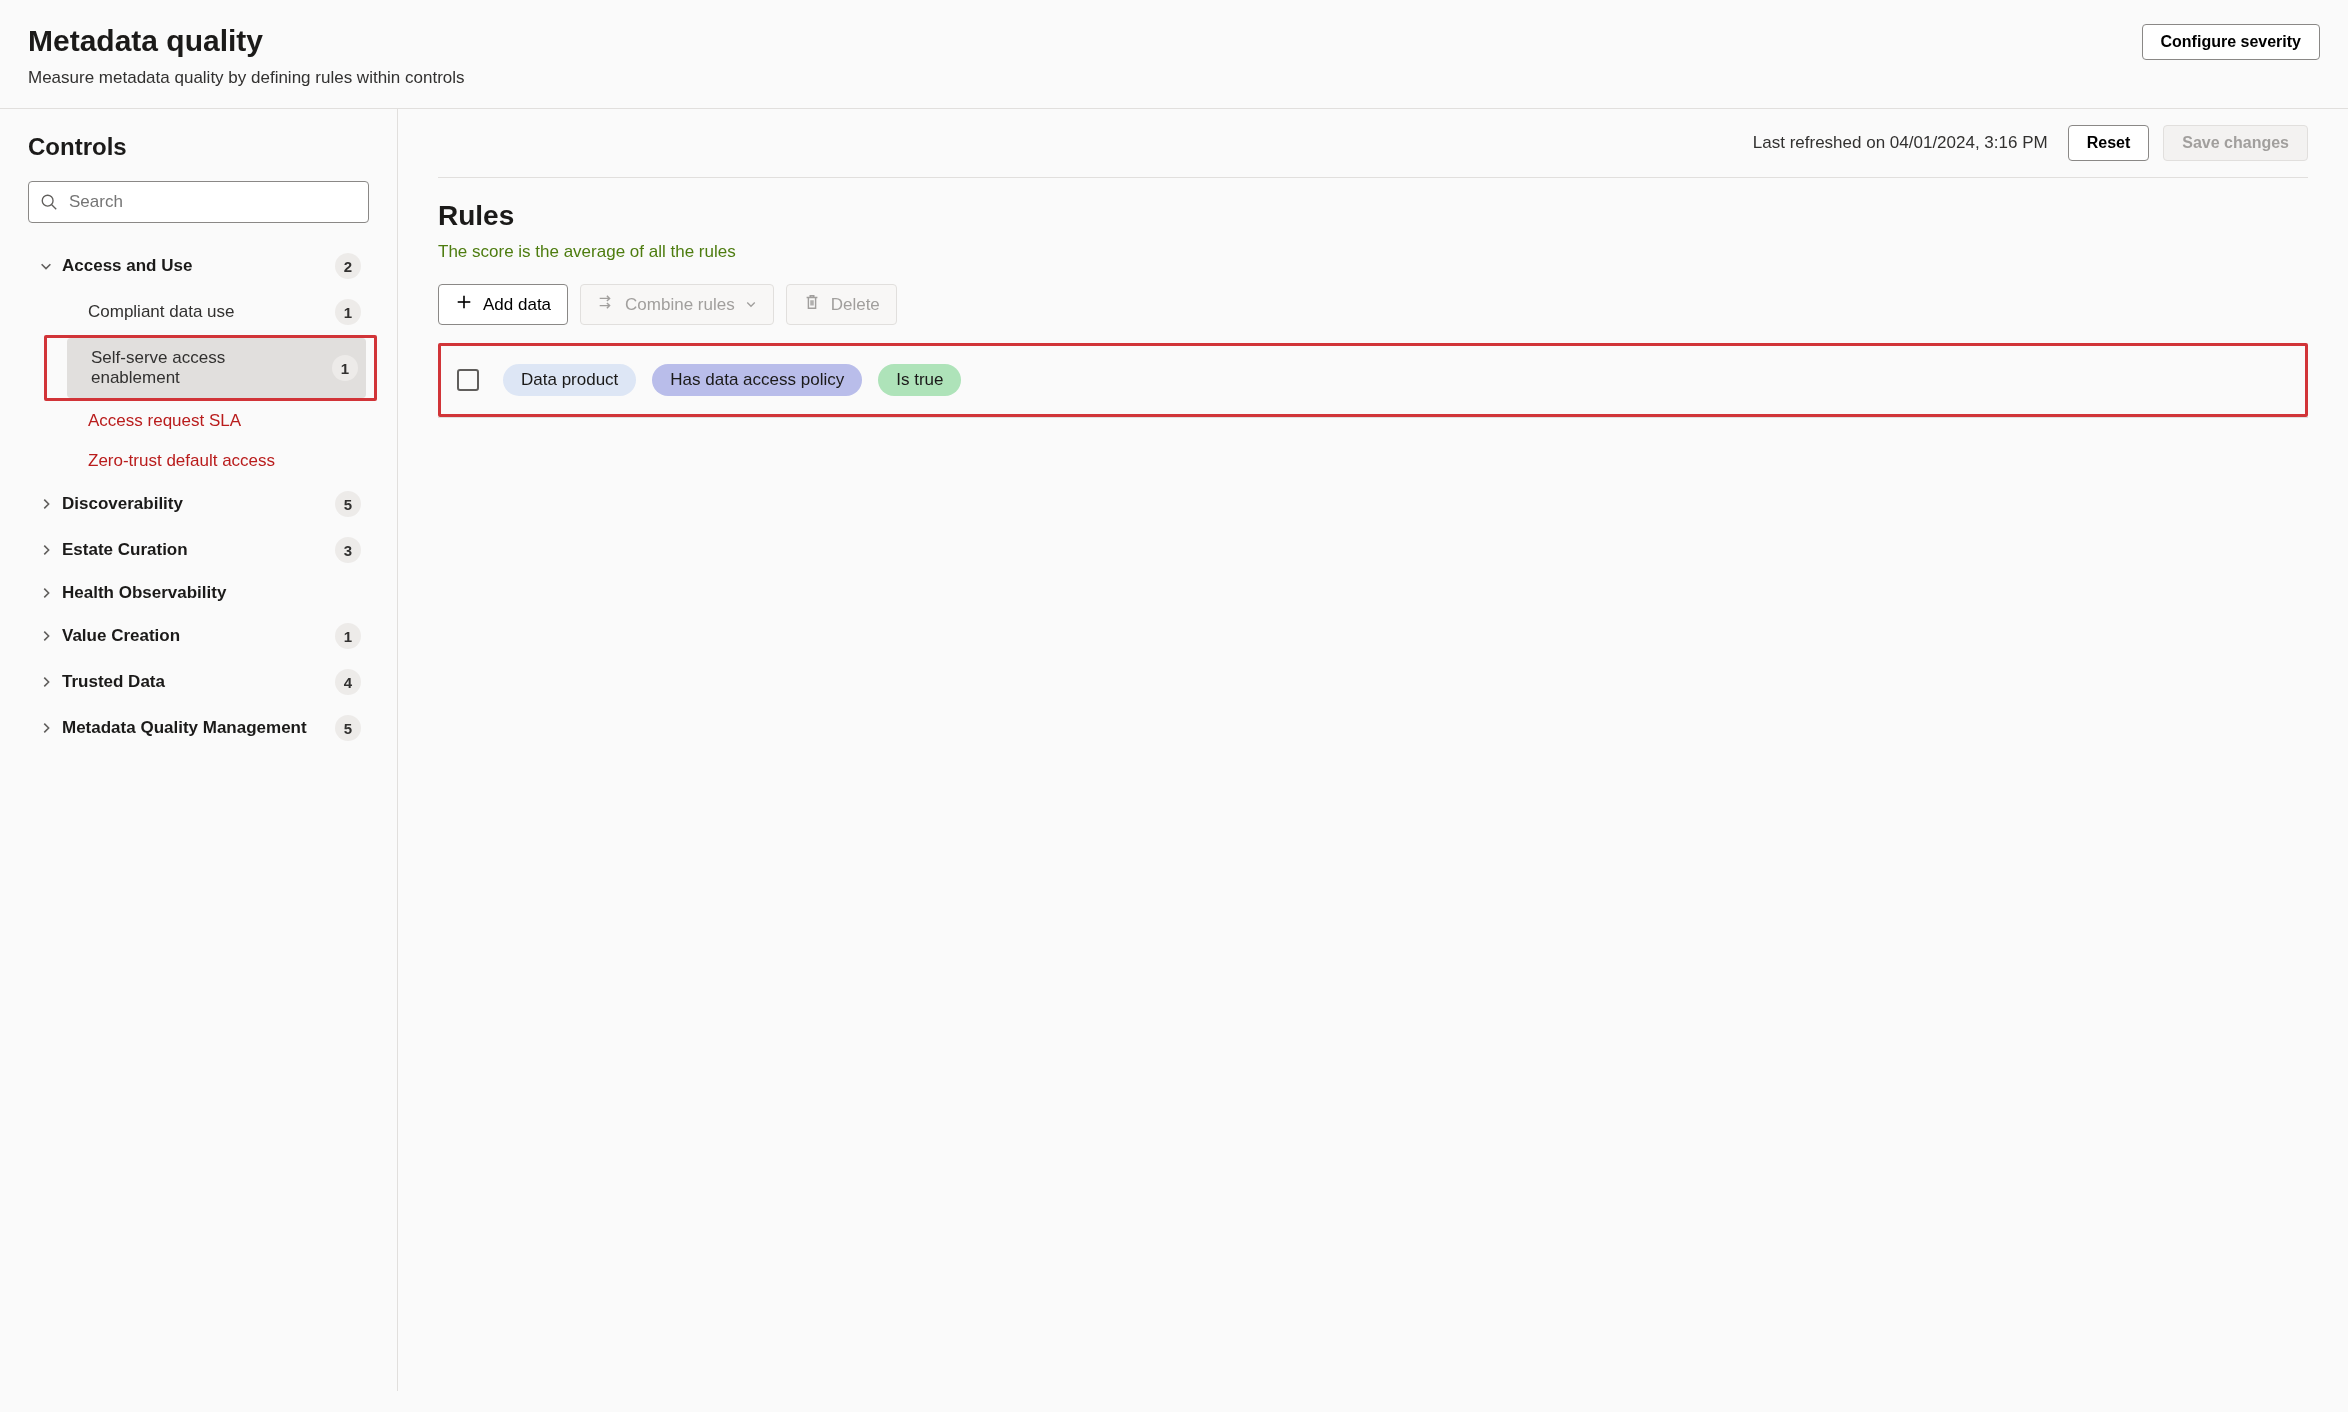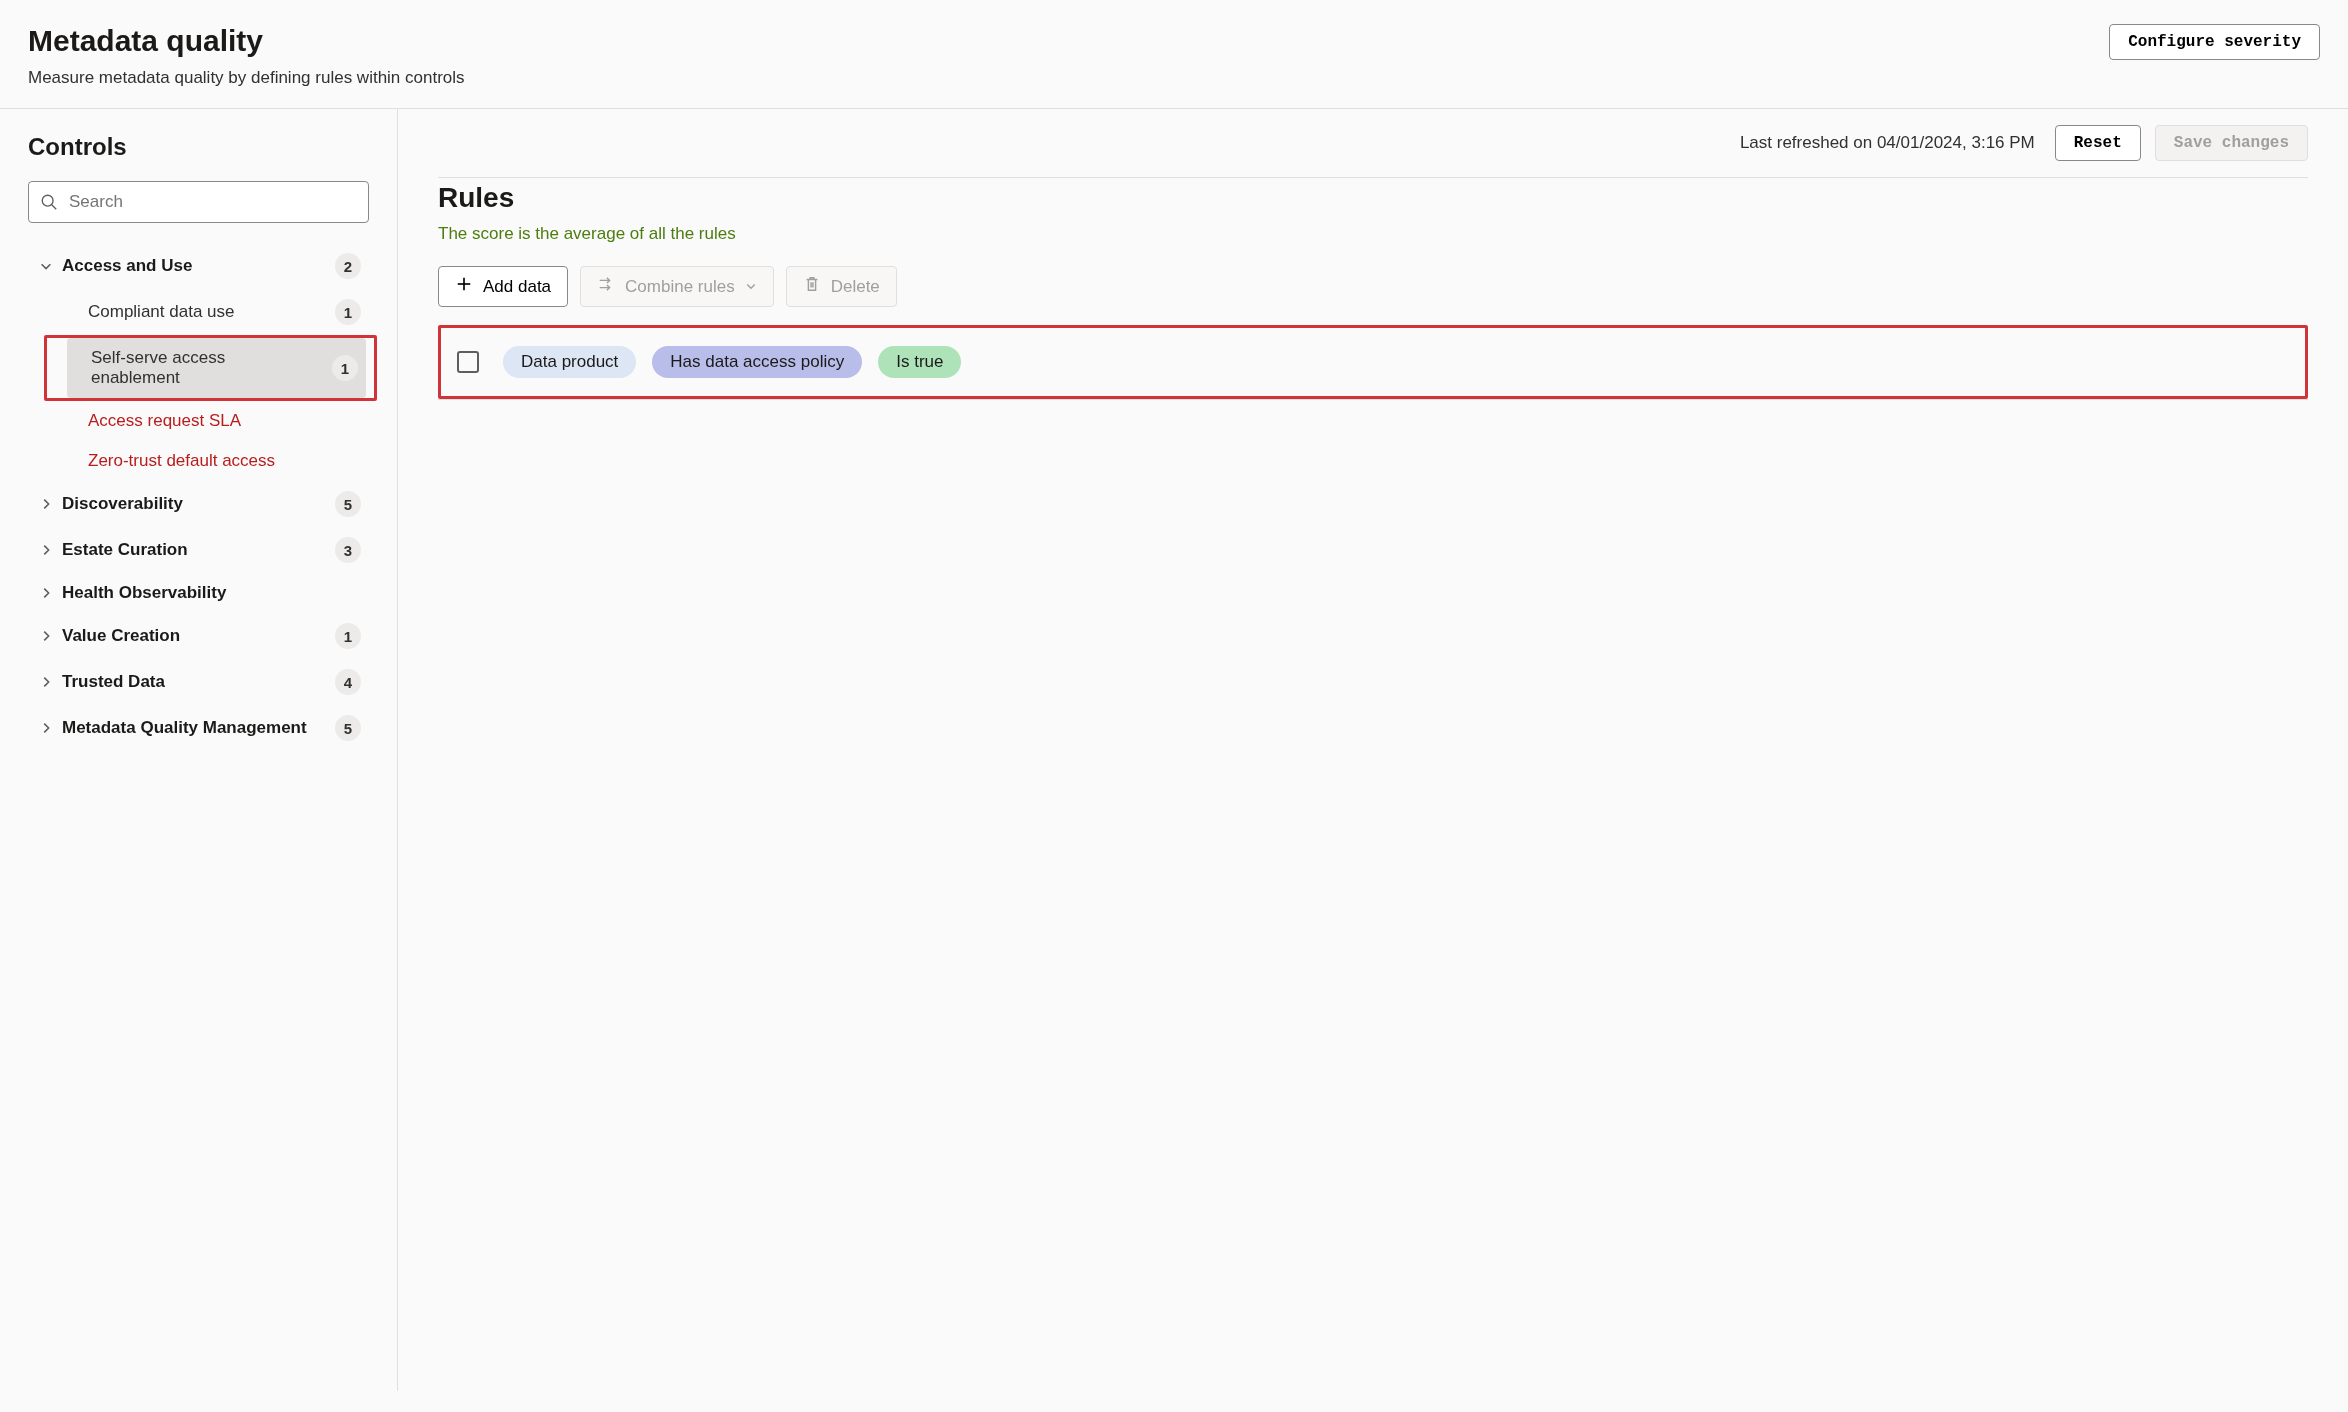--- a/index.html
+++ b/index.html
@@ -27,21 +27,21 @@
   color: #323130;
 }
 .btn {
   border: 1px solid #8a8886;
   background: #fff;
   border-radius: 4px;
   padding: 8px 18px;
   font-size: 16px;
   font-weight: 600;
   cursor: pointer;
-  font-family: Liberation Mono, monospace;
+  font-family: Liberation Sans, sans-serif;
 }
 .btn.disabled { color: #a19f9d; border-color: #e1dfdd; background: #f3f2f1; cursor: default; }
 .content {
   display: flex;
 }
 .sidebar {
   width: 398px;
   padding: 24px 28px 24px 28px;
   border-right: 1px solid #e1dfdd;
   min-height: calc(100vh - 130px);
@@ -132,21 +132,21 @@
   padding: 16px 0 0 0;
 }
 .main-inner { padding: 0 40px; }
 .top-actions {
   display: flex;
   justify-content: flex-end;
   align-items: center;
   gap: 14px;
   padding-bottom: 16px;
   border-bottom: 1px solid #e1dfdd;
-  margin-bottom: 4px;
+  margin-bottom: 22px;
 }
 .refresh-text { font-size: 17px; color: #323130; margin-right: 6px;}
 .rules-header {
   margin-bottom: 22px;
 }
 .rules-title { font-size: 28px; font-weight: 700; margin-bottom: 10px; }
 .rules-desc { font-size: 17px; color: #4d7c0f; }
 .rule-toolbar {
   display: flex;
   gap: 12px;

